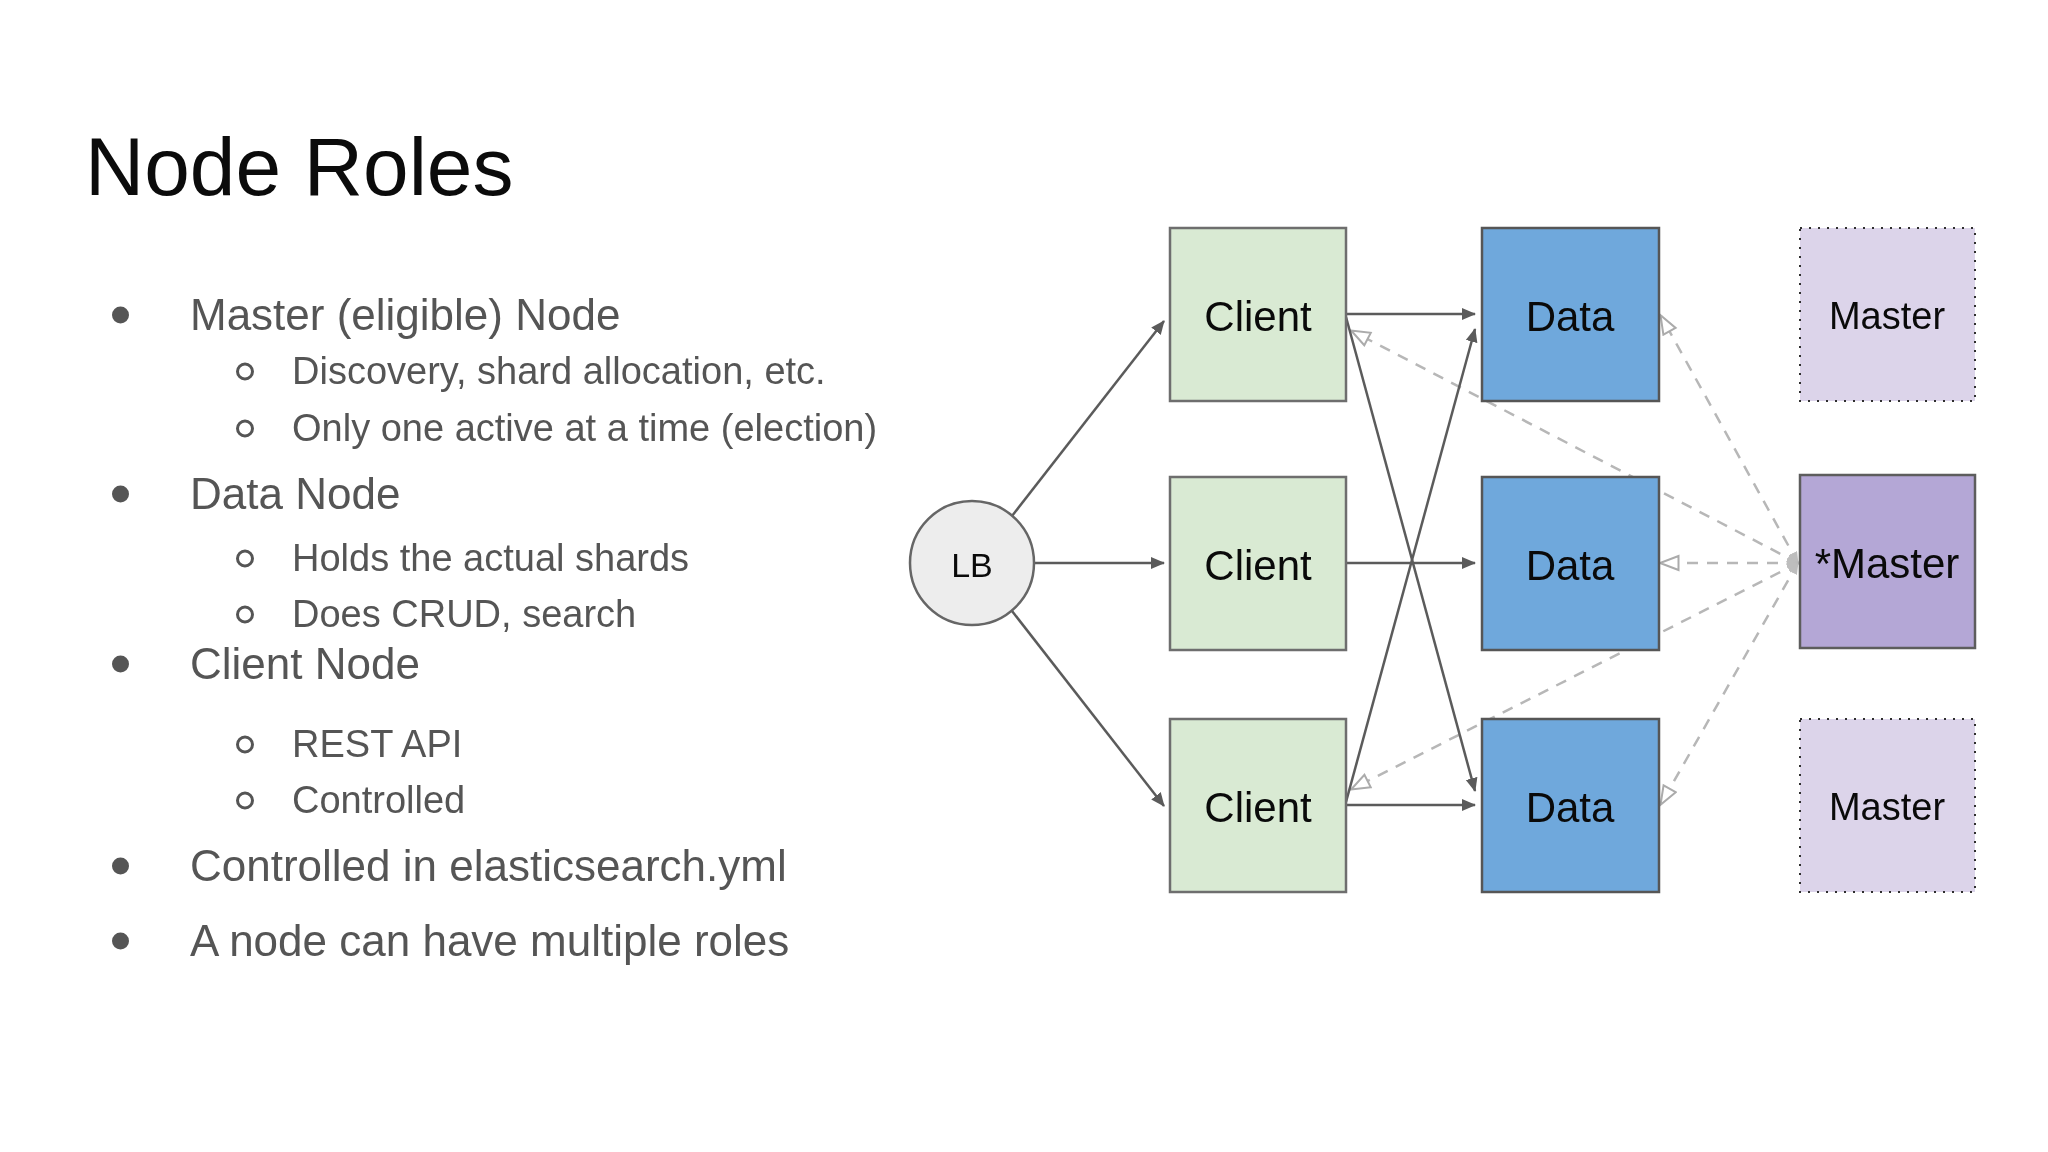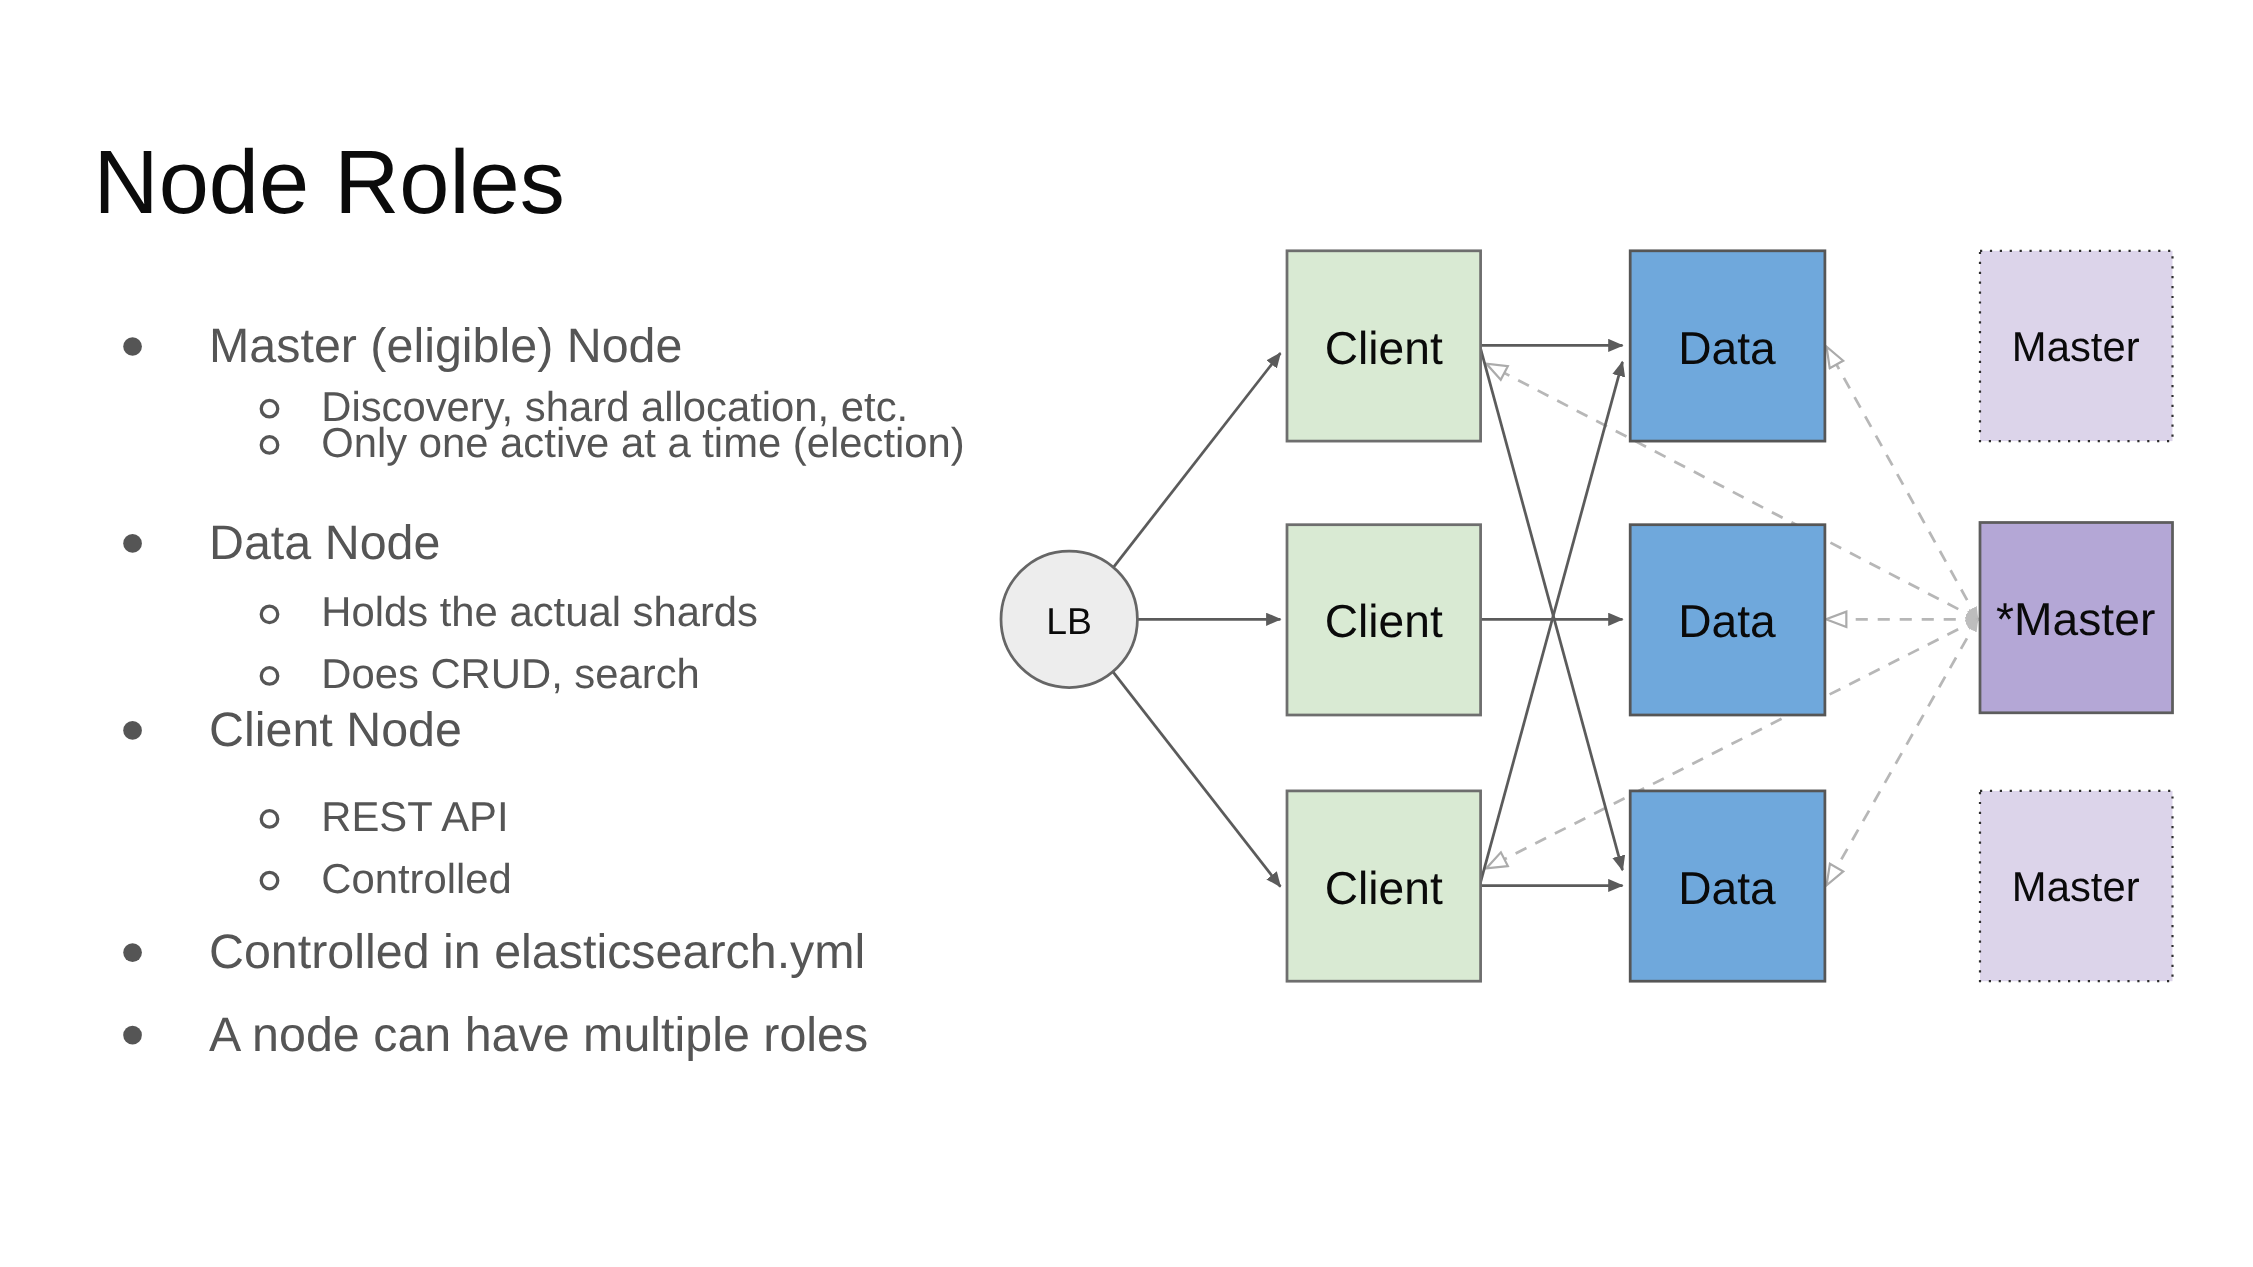--- a/index.html
+++ b/index.html
@@ -55,21 +55,21 @@
 </head>
 <body>
 
 <div class="slide">
 
   <div class="title">Node Roles</div>
 
   <div class="bullets">
     <div class="line l1" style="top:315px"><span class="dot"></span><span class="txt">Master (eligible) Node</span></div>
     <div class="line l2" style="top:371px"><span class="ring"></span><span class="txt">Discovery, shard allocation, etc.</span></div>
-    <div class="line l2" style="top:404px"><span class="ring"></span><span class="txt">Only one active at a time (election)</span></div>
+    <div class="line l2" style="top:428px"><span class="ring"></span><span class="txt">Only one active at a time (election)</span></div>
     <div class="line l1" style="top:494px"><span class="dot"></span><span class="txt">Data Node</span></div>
     <div class="line l2" style="top:558px"><span class="ring"></span><span class="txt">Holds the actual shards</span></div>
     <div class="line l2" style="top:614px"><span class="ring"></span><span class="txt">Does CRUD, search</span></div>
     <div class="line l1" style="top:664px"><span class="dot"></span><span class="txt">Client Node</span></div>
     <div class="line l2" style="top:744px"><span class="ring"></span><span class="txt">REST API</span></div>
     <div class="line l2" style="top:800px"><span class="ring"></span><span class="txt">Controlled</span></div>
     <div class="line l1" style="top:866px"><span class="dot"></span><span class="txt">Controlled in elasticsearch.yml</span></div>
     <div class="line l1" style="top:941px"><span class="dot"></span><span class="txt">A node can have multiple roles</span></div>
   </div>
 

